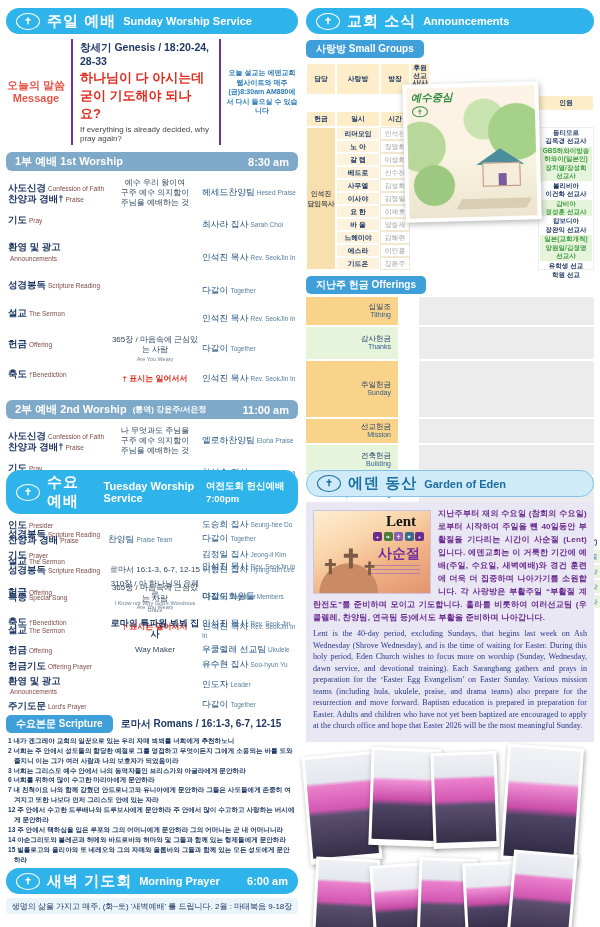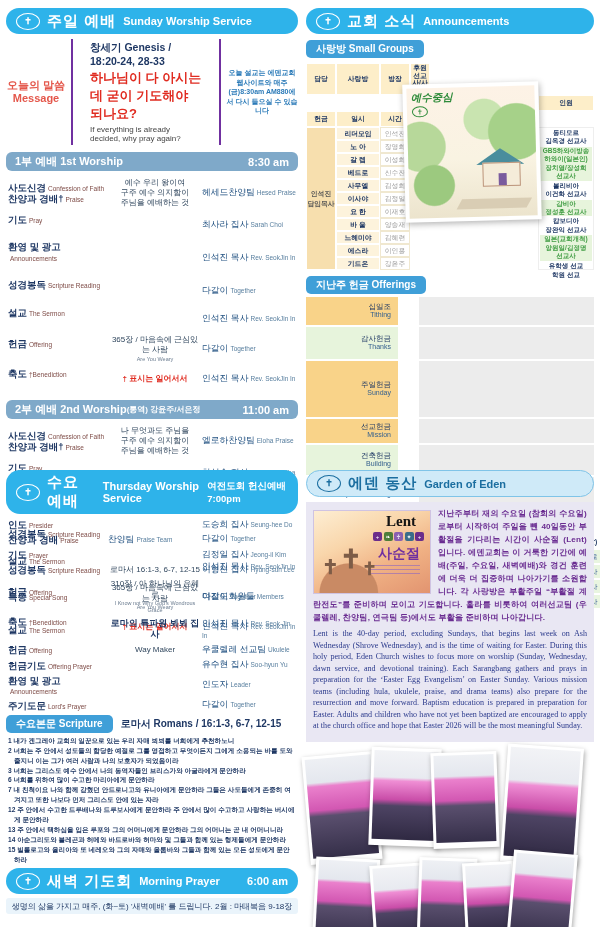--- a/index.html
+++ b/index.html
@@ -11,27 +11,27 @@
 #bl{left:6px;top:470px;width:292px;height:454px}
 #br{left:306px;top:470px;width:288px;height:454px}
 
 .hdr{display:flex;align-items:center;gap:7px;background:#2eb3ea;color:#fff;border-radius:14px;padding:3px 10px;font-weight:bold;min-height:26px}
 .hdr .t1{font-size:15px;letter-spacing:1px}
 .hdr .t2{font-size:11px}
 .hdr .time{margin-left:auto;font-size:11px}
 .hdr.light{background:#cfeaf8;color:#1b6ea0;border:1px solid #7fc4e8}
 .logo{width:24px;height:17px;border:1.6px solid currentColor;border-radius:50%;display:flex;align-items:center;justify-content:center;font-size:9px;line-height:1;flex:0 0 auto;font-weight:bold}
 .subbar{display:flex;align-items:center;background:#7fa9c9;color:#fff;border-radius:6px;padding:2px 9px;font-weight:bold;font-size:11px;margin:7px 0 4px;min-height:18px}
-.subbar .extra{font-size:8px;font-weight:bold}
+.subbar .extra{font-size:8px;margin-left:6px;font-weight:bold}
 .subbar .time{margin-left:auto;font-size:11px}
 .tab{display:inline-block;background:#3f9fd8;color:#fff;border-radius:5px;padding:2px 10px;font-weight:bold;font-size:10px;margin:6px 0 3px}
 
 .msg{display:grid;grid-template-columns:60px 1fr 72px;gap:5px;margin-top:5px;align-items:center}
 .msg-label{color:#e4574b;font-weight:bold;font-size:11px;text-align:center;line-height:1.15}
-.msg-mid{border-left:2.5px solid #7030a0;border-right:2.5px solid #7030a0;padding:2px 17px}
+.msg-mid{border-left:2.5px solid #7030a0;border-right:2.5px solid #7030a0;padding:2px 7px}
 .msg-scripture{color:#1f3864;font-weight:bold;font-size:10.5px}
 .msg-title{color:#e02b20;font-weight:bold;font-size:13px;margin:2px 0}
 .msg-sub{color:#444;font-size:8px}
 .msg-notice{color:#2a7ab8;font-size:7px;text-align:center;line-height:1.35;font-weight:bold}
 
 .wrow{display:grid;grid-template-columns:100px 1fr 94px;align-items:center;padding:2.5px 2px;font-size:8.5px}
 .lbl{line-height:1.2}
 .lk{color:#1f3864;font-weight:bold;font-size:9.5px}
 .le{color:#7d4a45;font-size:6.5px;margin-left:2px}
 .ctr{text-align:center;color:#31475e;white-space:pre-line;font-size:8px;line-height:1.3}
@@ -485,21 +485,21 @@
         <div class="cel">김정일 집사</div>
 
     </div>
   </div>
 </div>
 
 <div class="q" id="bl">
   <div class="hdr">
     <span class="logo">✝</span>
     <span class="t1">수요 예배</span>
-    <span class="t2">Thursday Worship Service</span>
+    <span class="t2">Tuesday Worship Service</span>
     <span class="time" style="font-size:9.5px">여전도회 헌신예배 7:00pm</span>
   </div>
   <div style="margin-top:3px">
 
       <div class="wrow slim">
         <div class="lbl"><span class="lk">인도</span><span class="le">Presider</span></div>
         <div class="ctr"><span style="white-space: pre-line;"></span><span class="sub" style="white-space: pre-line;"></span></div>
         <div class="who"><span>도승희 집사</span><span class="en">Seung-hee Do</span></div>
       </div>
 

